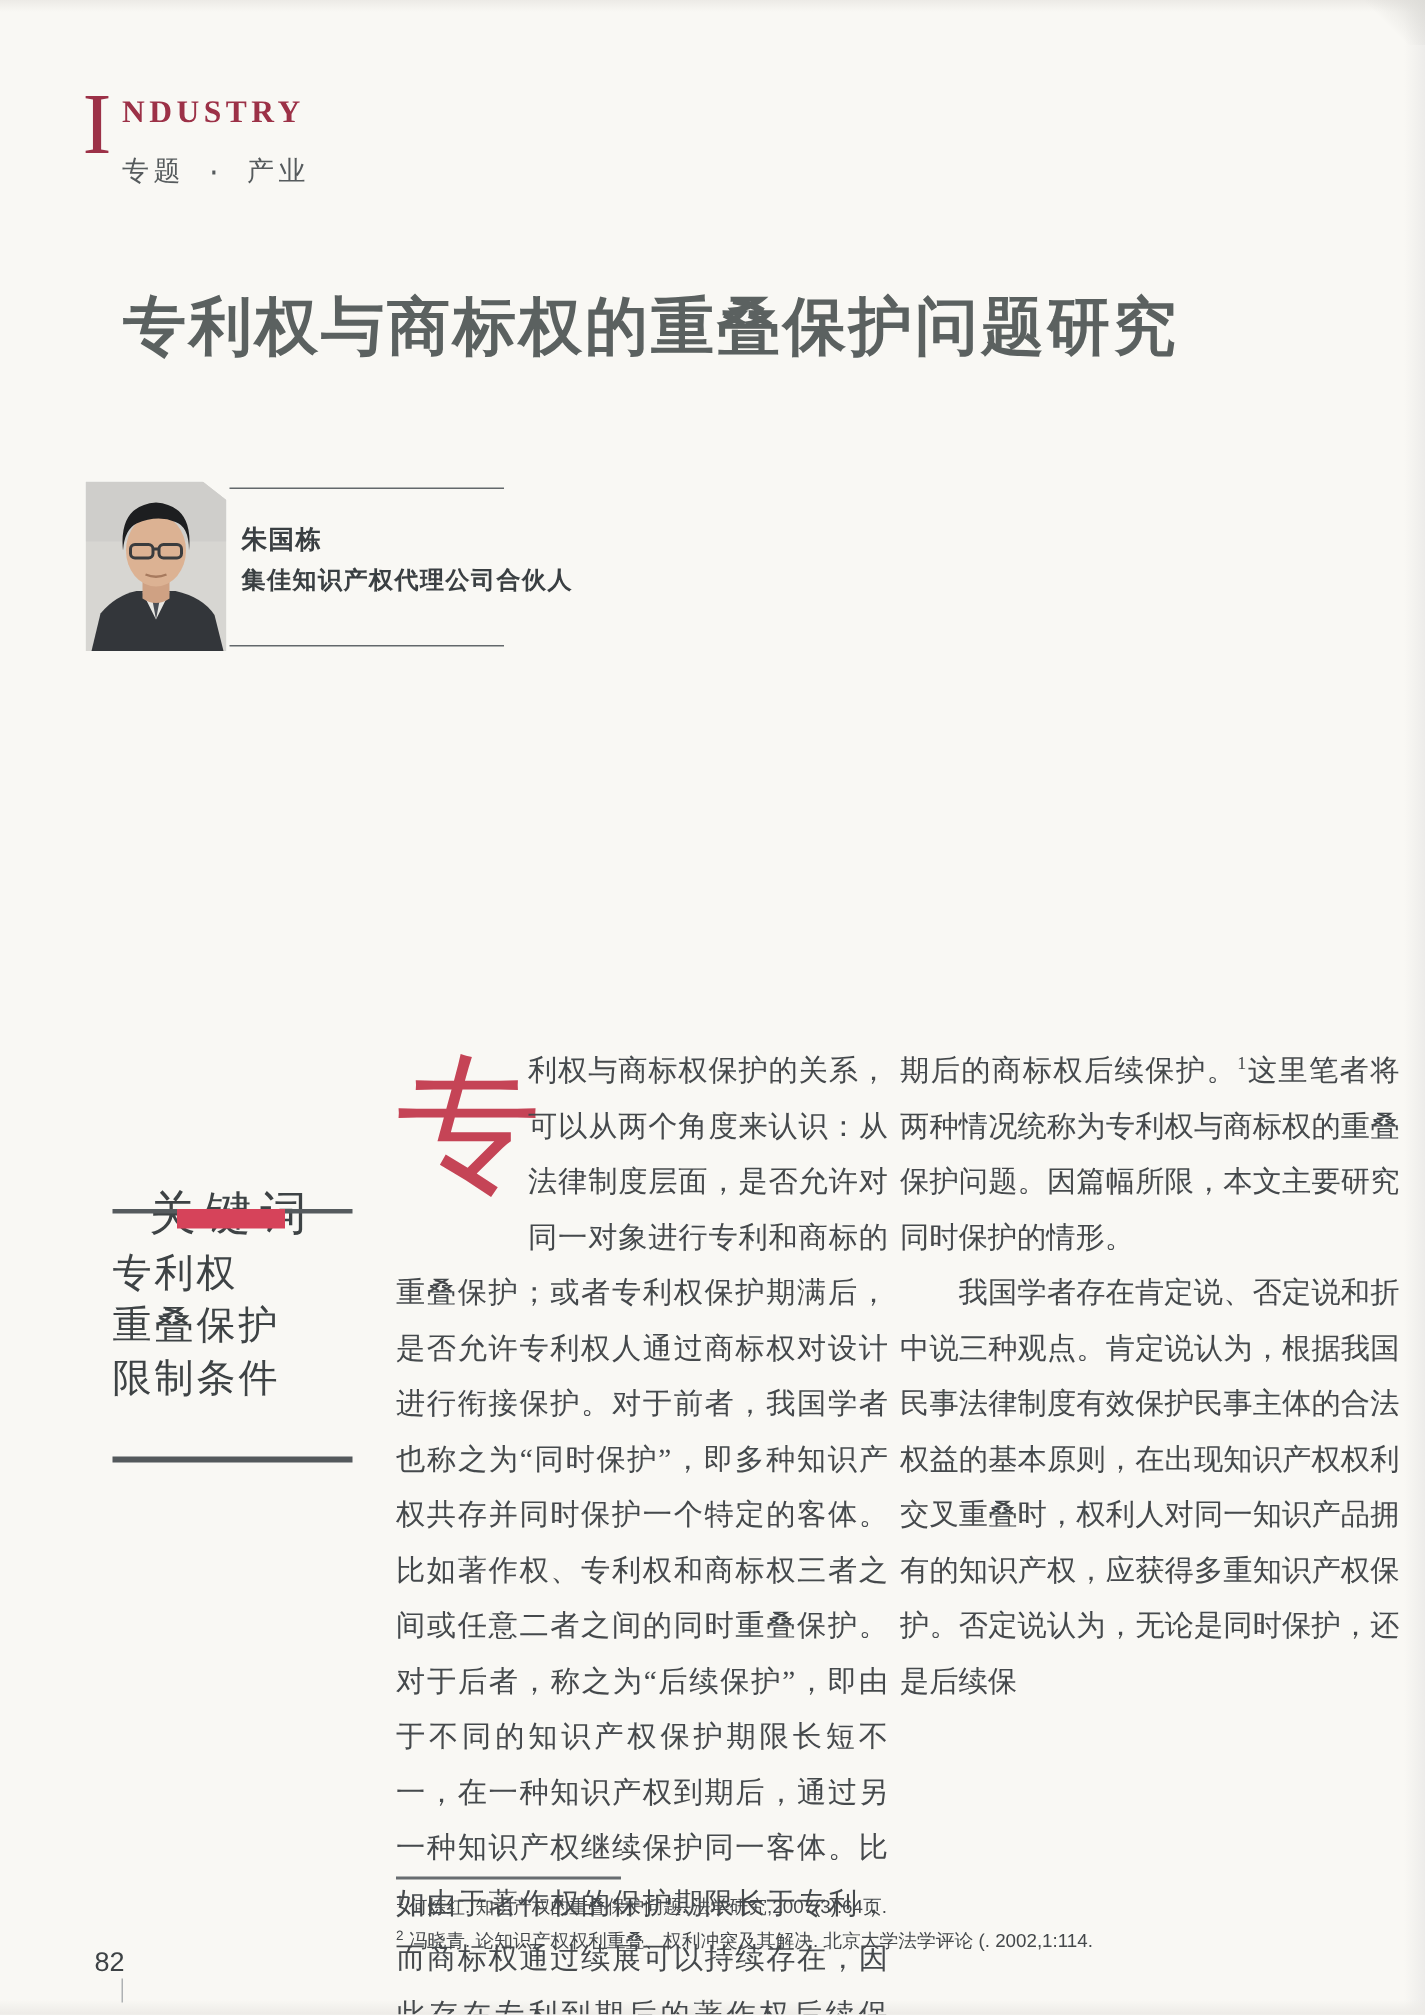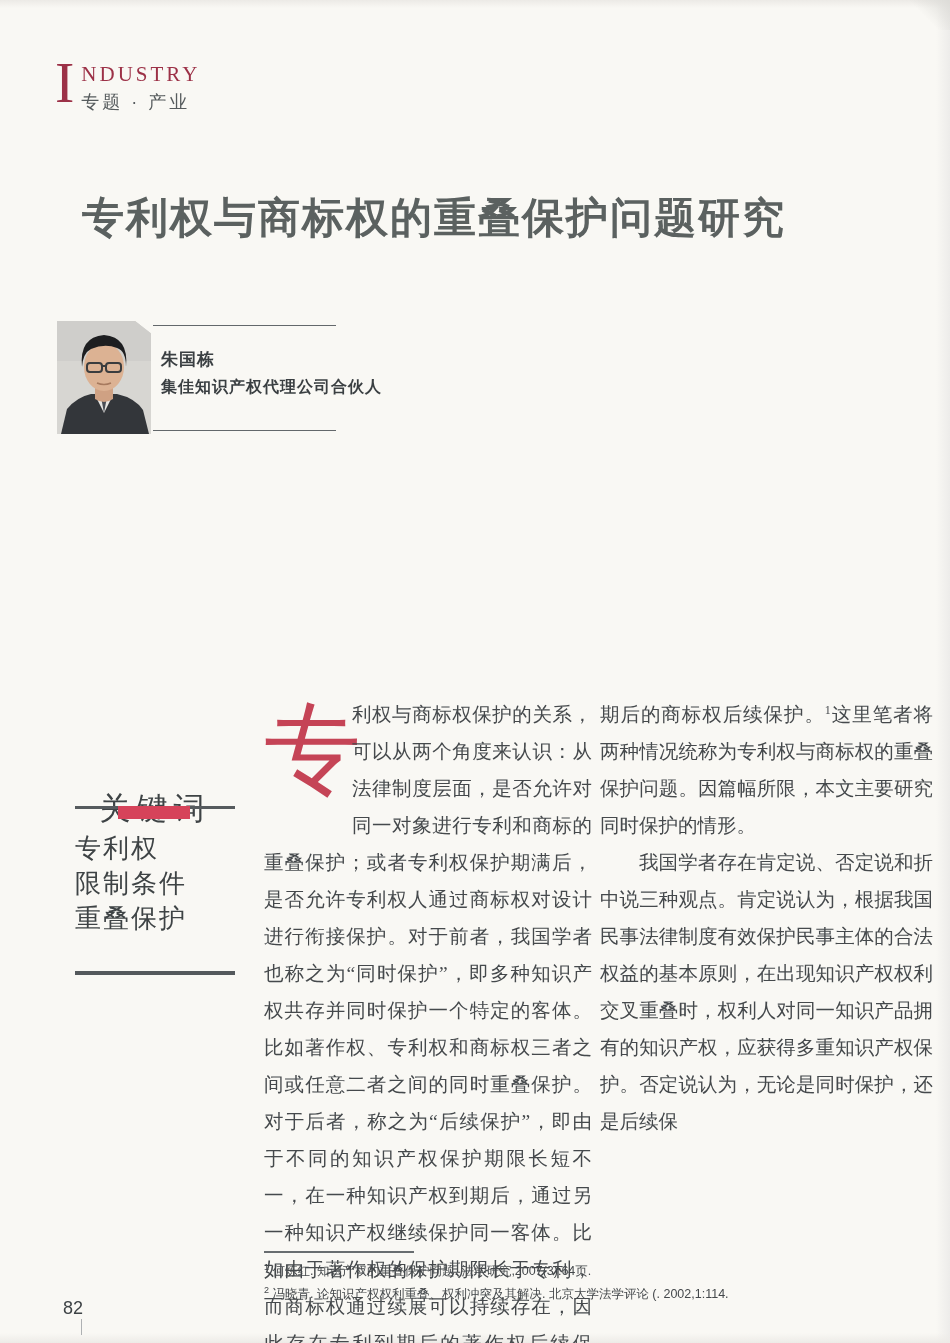--- a/index.html
+++ b/index.html
@@ -20,25 +20,25 @@
   
   .masthead { position: absolute; left: 55px; top: 56px; display: flex; align-items: flex-start; }
   .masthead-initial {
     font-family: "Liberation Serif", serif;
     font-size: 58px; line-height: 54px; font-weight: 500;
     color: #9c3147; margin-right: 7px;
   }
   .masthead-right { padding-top: 6px; }
   .masthead-word {
     font-family: "Liberation Serif", serif;
-    font-size: 21px; letter-spacing: 3px; color: #9c3147; font-weight: 400;
+    font-size: 21px; letter-spacing: 3px; color: #9c3147; font-weight: 700;
   }
   .masthead-sub {
-    font-size: 18px; color: #565b5d; letter-spacing: 3px; margin-top: 3px;
-    font-family: Liberation Sans, sans-serif;
+    font-size: 18px; color: #565b5d; letter-spacing: 3px; margin-top: 15px;
+    font-family: Liberation Mono, monospace;
   }
   
   .article-title {
     position: absolute; left: 58px; top: 190px; width: 840px;
     font-family: "Liberation Sans", "DejaVu Sans", sans-serif;
     font-size: 42px; font-weight: 700; color: #5b6160; letter-spacing: 2px; margin-left: 24px;
   }
   
   .author-photo {
     position: absolute; left: 57px; top: 321px; width: 94px; height: 113px;
@@ -144,22 +144,22 @@
   <div class="author-rule rule-author-top"></div>
   <div class="author-name">朱国栋</div>
   <div class="author-affiliation">集佳知识产权代理公司合伙人</div>
   <div class="author-rule rule-author-bottom"></div>
 
   <div class="kw-heading">关键词</div>
   <div class="kw-rule-top"></div>
   <div class="kw-red-block"></div>
   <div class="kw-list">
     <div class="kw-item">专利权</div>
+    <div class="kw-item">重叠保护</div>
     <div class="kw-item">限制条件</div>
-    <div class="kw-item">重叠保护</div>
   </div>
   <div class="kw-rule-bottom"></div>
 
   <div class="col col-1">
     <p><span class="dropcap">专</span><span>利权与商标权保护的关系，可以从两个角度来认识：从法律制度层面，是否允许对同一对象进行专利和商标的重叠保护；或者专利权保护期满后，是否允许专利权人通过商标权对设计进行衔接保护。对于前者，我国学者也称之为“同时保护”，即多种知识产权共存并同时保护一个特定的客体。比如著作权、专利权和商标权三者之间或任意二者之间的同时重叠保护。对于后者，称之为“后续保护”，即由于不同的知识产权保护期限长短不一，在一种知识产权到期后，通过另一种知识产权继续保护同一客体。比如由于著作权的保护期限长于专利，而商标权通过续展可以持续存在，因此存在专利到期后的著作权后续保护、著作权到期或者专利到</span></p>
   </div>
 
   <div class="col col-2">
     <p>期后的商标权后续保护。<sup>1</sup>这里笔者将两种情况统称为专利权与商标权的重叠保护问题。因篇幅所限，本文主要研究同时保护的情形。</p>
     <p class="indent">我国学者存在肯定说、否定说和折中说三种观点。肯定说认为，根据我国民事法律制度有效保护民事主体的合法权益的基本原则，在出现知识产权权利交叉重叠时，权利人对同一知识产品拥有的知识产权，应获得多重知识产权保护。否定说认为，无论是同时保护，还是后续保</p>

